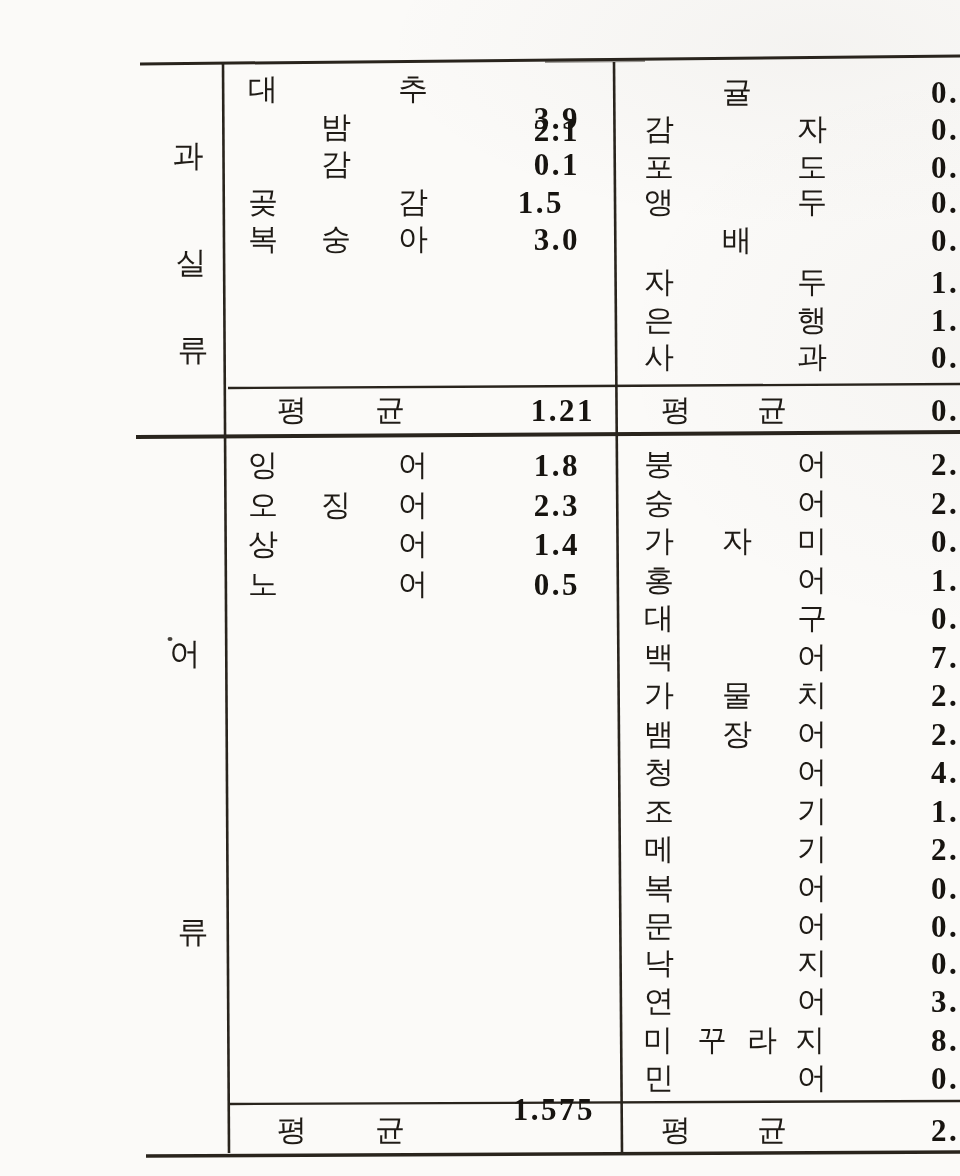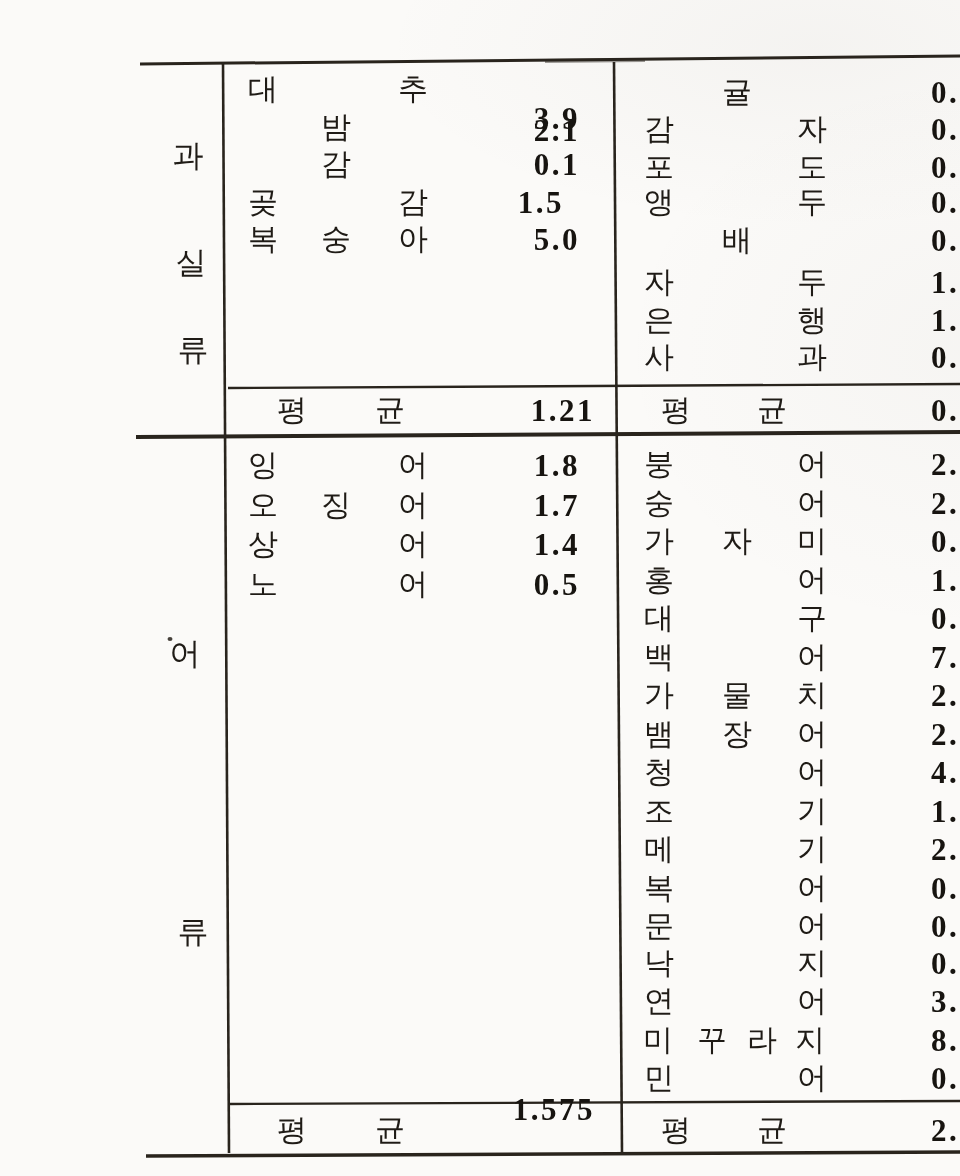--- a/index.html
+++ b/index.html
@@ -59,21 +59,21 @@
     <span class="ch" style="left: 336px; top: 127px;">밤</span>
     <span class="num ra" style="left: 580px; top: 130px;">2.1</span>
     <span class="ch" style="left: 336px; top: 164px;">감</span>
     <span class="num ra" style="left: 580px; top: 164px;">0.1</span>
     <span class="ch" style="left: 263px; top: 202px;">곶</span>
     <span class="ch" style="left: 413px; top: 202px;">감</span>
     <span class="num ra" style="left: 564px; top: 202px;">1.5</span>
     <span class="ch" style="left: 263px; top: 239px;">복</span>
     <span class="ch" style="left: 336px; top: 239px;">숭</span>
     <span class="ch" style="left: 413px; top: 239px;">아</span>
-    <span class="num ra" style="left: 580px; top: 239px;">5.0</span>
+    <span class="num ra" style="left: 580px; top: 239px;">3.0</span>
     <span class="ch" style="left: 292px; top: 410px;">평</span>
     <span class="ch" style="left: 390px; top: 410px;">균</span>
     <span class="num ra" style="left: 595px; top: 410px;">1.21</span>
     <span class="ch" style="left: 737px; top: 92px;">귤</span>
     <span class="num" style="left: 931px; top: 92px;">0.1</span>
     <span class="ch" style="left: 659px; top: 129px;">감</span>
     <span class="ch" style="left: 812px; top: 129px;">자</span>
     <span class="num" style="left: 931px; top: 129px;">0.0</span>
     <span class="ch" style="left: 659px; top: 167px;">포</span>
     <span class="ch" style="left: 812px; top: 167px;">도</span>
@@ -96,21 +96,21 @@
     <span class="ch" style="left: 772px; top: 410px;">균</span>
     <span class="num" style="left: 931px; top: 410px;">0.</span>
     <span class="ch cat" style="left: 185px; top: 653px;">어</span>
     <span class="ch cat" style="left: 193px; top: 931px;">류</span>
     <span class="ch" style="left: 263px; top: 465px;">잉</span>
     <span class="ch" style="left: 413px; top: 465px;">어</span>
     <span class="num ra" style="left: 580px; top: 465px;">1.8</span>
     <span class="ch" style="left: 263px; top: 505px;">오</span>
     <span class="ch" style="left: 336px; top: 505px;">징</span>
     <span class="ch" style="left: 413px; top: 505px;">어</span>
-    <span class="num ra" style="left: 580px; top: 505px;">1.7</span>
+    <span class="num ra" style="left: 580px; top: 505px;">2.3</span>
     <span class="ch" style="left: 263px; top: 544px;">상</span>
     <span class="ch" style="left: 413px; top: 544px;">어</span>
     <span class="num ra" style="left: 580px; top: 544px;">1.4</span>
     <span class="ch" style="left: 263px; top: 584px;">노</span>
     <span class="ch" style="left: 413px; top: 584px;">어</span>
     <span class="num ra" style="left: 580px; top: 584px;">0.5</span>
     <span class="ch" style="left: 292px; top: 1130px;">평</span>
     <span class="ch" style="left: 390px; top: 1130px;">균</span>
     <span class="num ra" style="left: 595px; top: 1109px; text-align: right;">1.575</span>
     <span class="ch" style="left: 659px; top: 464px;">붕</span>

